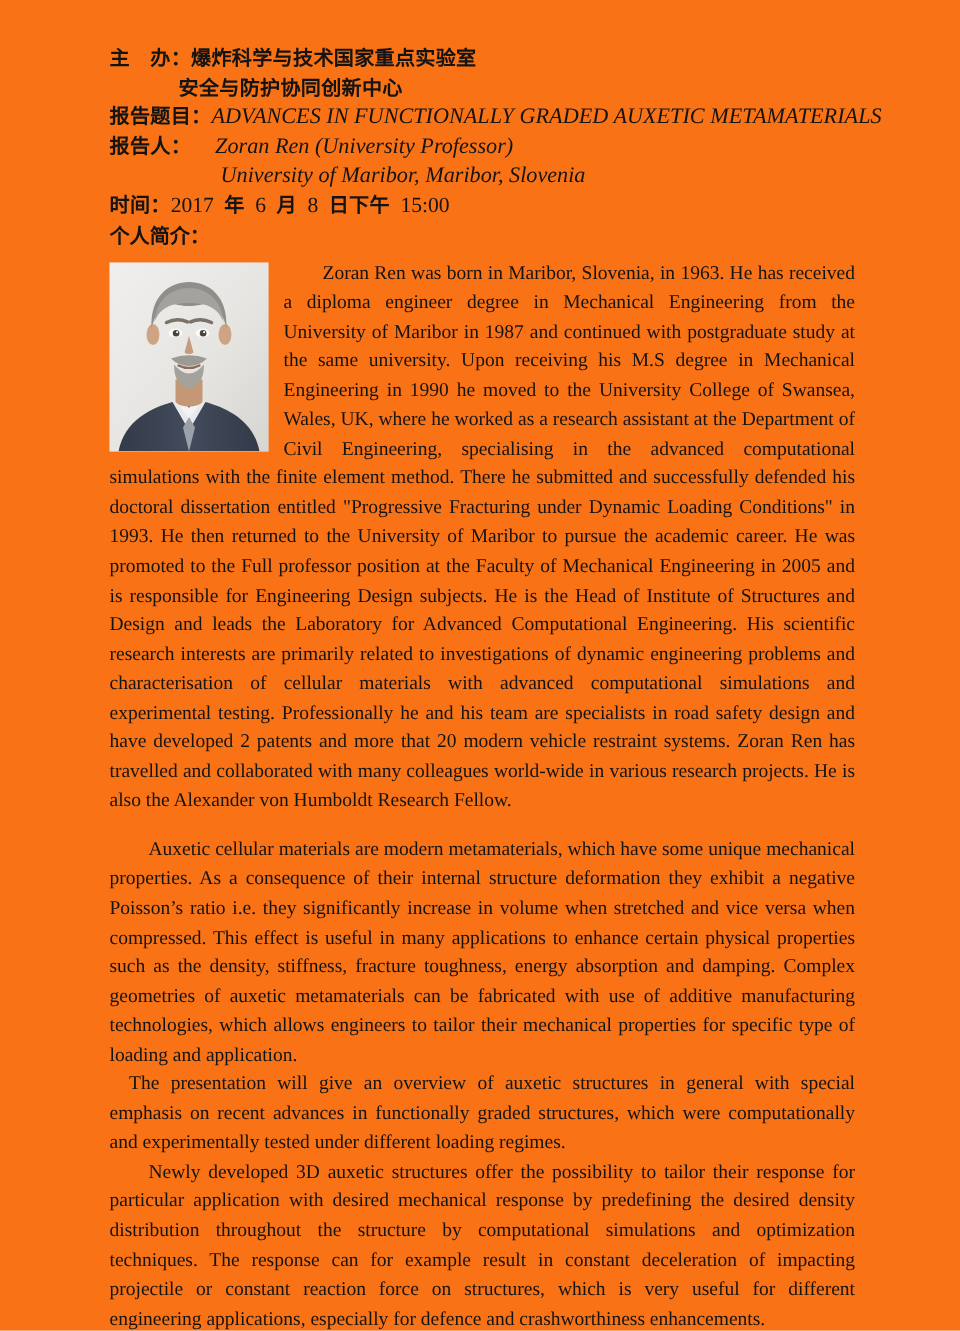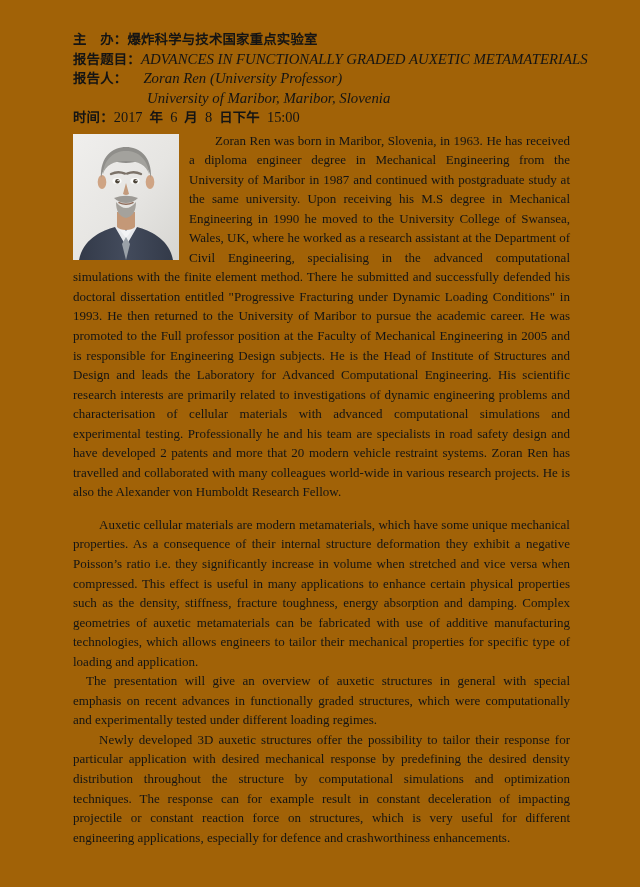--- a/index.html
+++ b/index.html
@@ -14,21 +14,21 @@
     overflow: hidden;
     font-family: "Liberation Serif", "DejaVu Serif", serif;
     color: #141414;
     -webkit-font-smoothing: antialiased;
   }
   .page {
     box-sizing: border-box;
     width: 640px;
     height: 887px;
     padding: 30px 70px 0 73px;
-    background: #a16207;
+    background: #f97316;
   }
 
   
   .header {
     margin: 0 0 2px 0;
   }
   .hline {
     font-size: 14.6px;
     line-height: 19.5px;
     white-space: nowrap;
@@ -107,40 +107,44 @@
 <body>
 
 <div class="page">
 
   <div class="header">
 
     <div class="hline">
       <span class="cn-label">主　办：</span><span class="cn-body">爆炸科学与技术国家重点实验室</span>
     </div>
 
+    <div class="hline indent-1">
+      <span class="cn-body">安全与防护协同创新中心</span>
+    </div>
 
     <div class="hline">
       <span class="cn-label">报告题目：</span><span class="en-val">ADVANCES IN FUNCTIONALLY GRADED AUXETIC METAMATERIALS</span>
     </div>
 
     <div class="hline">
       <span class="cn-label">报告人：</span><span class="gap-w"></span><span class="en-val">Zoran Ren (University Professor)</span>
     </div>
 
     <div class="hline indent-2">
       <span class="en-val">University of Maribor, Maribor, Slovenia</span>
     </div>
 
     <div class="hline">
       <span class="cn-label">时间：</span><span class="num-val">2017</span><span class="sp-sm"></span><span class="cn-body">年</span><span class="sp-sm"></span><span class="num-val">6</span><span class="sp-sm"></span><span class="cn-body">月</span><span class="sp-sm"></span><span class="num-val">8</span><span class="sp-sm"></span><span class="cn-body">日下午</span><span class="sp-sm"></span><span class="num-val">15:00</span>
     </div>
 
 
   </div>
 
+  <div class="section-head">个人简介：</div>
 
   <div class="bio-wrap">
 
     <div class="portrait">
       <svg width="106" height="126" viewBox="0 0 106 126" xmlns="http://www.w3.org/2000/svg">
         <defs>
           <linearGradient id="bgg" x1="0" y1="0" x2="1" y2="1">
             <stop offset="0%" stop-color="#f0efed"></stop>
             <stop offset="55%" stop-color="#e6e5e2"></stop>
             <stop offset="100%" stop-color="#d6d5d1"></stop>

